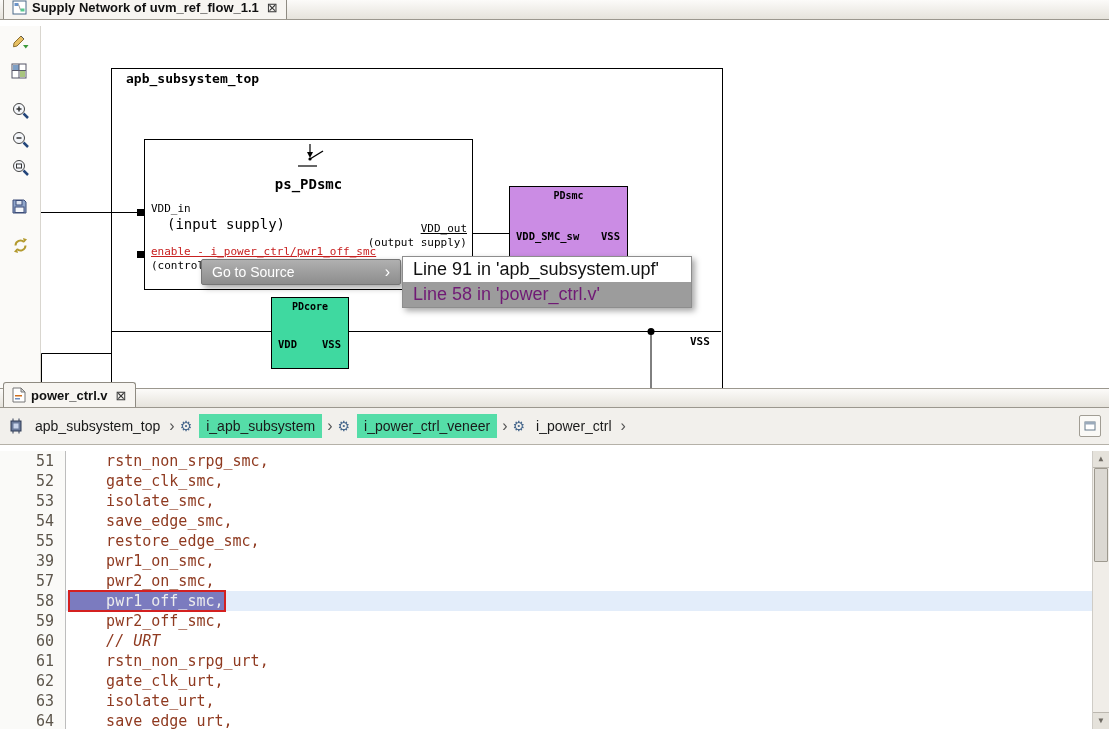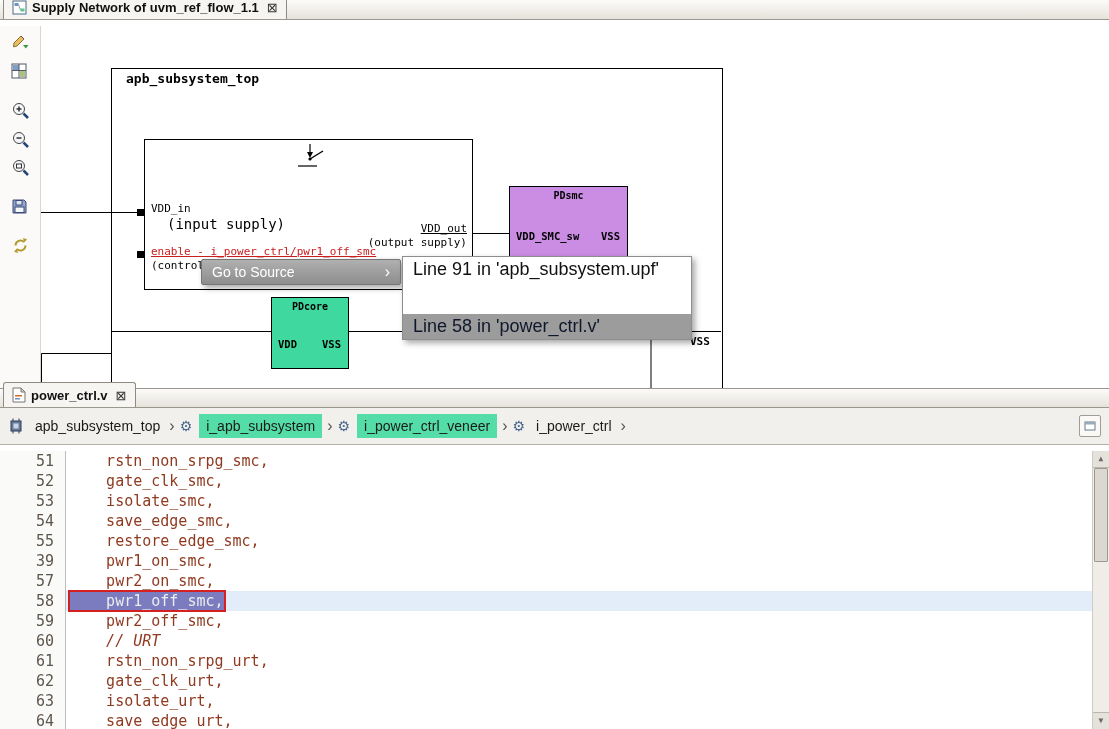--- a/index.html
+++ b/index.html
@@ -60,21 +60,21 @@
   
   .menu-root{position:absolute;left:160px;top:200px;width:200px;height:26px;box-sizing:border-box;
              background:linear-gradient(#b0b0b0,#8d8d8d);border:1px solid #767676;border-radius:2px;
              color:#fff;font-family:"Liberation Sans",sans-serif;font-size:14px;display:flex;
              align-items:center;padding:0 10px;box-shadow:3px 3px 6px rgba(0,0,0,.35);cursor:pointer;}
   .menu-root .lbl{flex:1;}
   .marrow{font-size:16px;line-height:1;}
   .submenu{position:absolute;left:361px;top:197px;width:288px;background:#fff;border:1px solid #8d8d8d;
            box-shadow:3px 3px 6px rgba(0,0,0,.35);font-family:"Liberation Sans",sans-serif;font-size:18px;}
   .mitem{height:25px;line-height:25px;padding:0 10px;color:#111;cursor:pointer;white-space:nowrap;overflow:hidden;}
-  .mitem.hov{background:#9c9c9c;color:#0f172a;margin-top:32px;}
+  .mitem.hov{background:#9c9c9c;color:#701a75;}
 
   
   .bottom-panel{position:absolute;top:388px;left:0;width:1109px;height:341px;}
   .breadcrumb{height:37px;box-sizing:border-box;background:#f2f0ec;border-bottom:1px solid #b5b1a8;
               display:flex;align-items:center;padding:0 8px;gap:7px;font-size:14px;color:#1a1a1a;}
   .crumb{padding:4px 4px;cursor:pointer;}
   .crumb.hl{background:var(--crumb-hl);padding:4px 7px;}
   .csep{color:#555;font-size:16px;margin:0 -2px;}
   .gear{color:#47678c;font-size:14px;}
   .bc-btn{margin-left:auto;width:22px;height:22px;background:#faf9f6;border:1px solid #a19d94;
@@ -190,20 +190,21 @@
           </div>
 
           <div class="pswitch">
             <span class="swicon"><svg width="34" height="30">
                   <line x1="17" y1="1" x2="17" y2="10" stroke="#000" stroke-width="1.2"></line>
                   <path d="M14 9 L17 15 L20 9 Z" fill="#000"></path>
                   <circle cx="17" cy="16" r="1.6" fill="#000"></circle>
                   <line x1="17" y1="16" x2="30" y2="8" stroke="#000" stroke-width="1.4"></line>
                   <line x1="5" y1="23" x2="24" y2="23" stroke="#000" stroke-width="1.2"></line>
                 </svg></span>
+            <div class="ptitle">ps_PDsmc</div>
             <div class="vddin">VDD_in</div>
             <div class="nin">(input supply)</div>
             <a class="enlink">enable - i_power_ctrl/pwr1_off_smc</a>
             <div class="nctl">(control)</div>
             <div class="vddout">VDD_out</div>
             <div class="nout">(output supply)</div>
           </div>
 
           <div class="pdsmc">
             <div class="bt">PDsmc</div>

